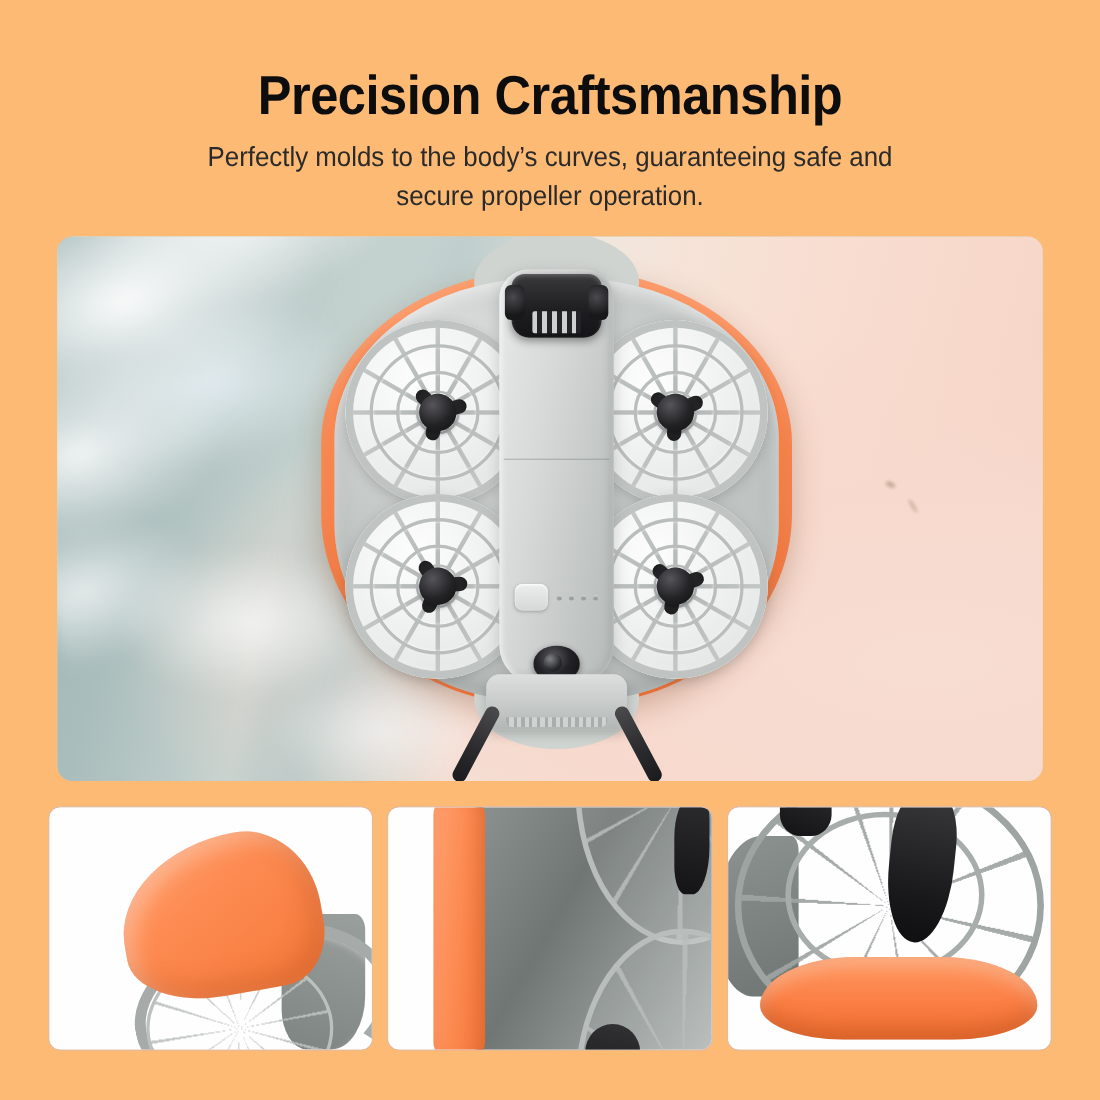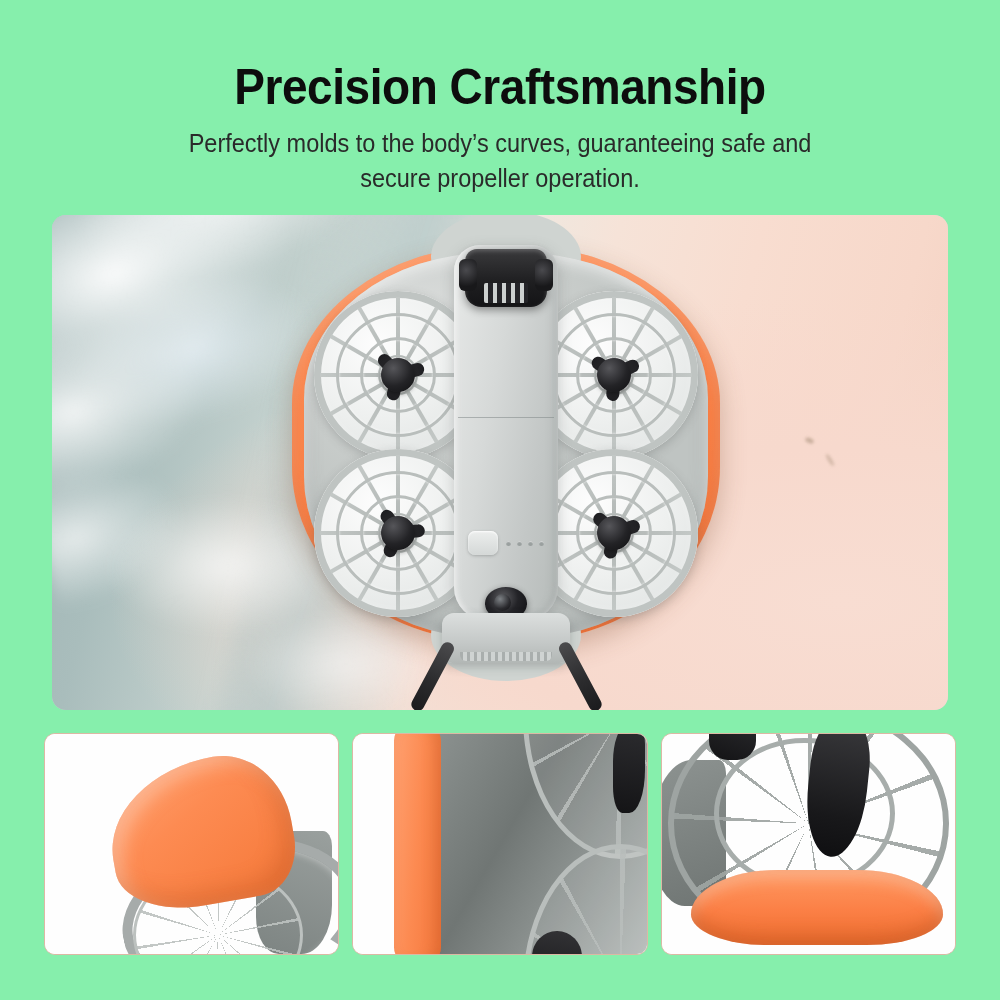--- a/index.html
+++ b/index.html
@@ -11,21 +11,21 @@
     width: 1000px;
     height: 1000px;
     background: #f4f4f4;
     font-family: "Liberation Sans", "DejaVu Sans", sans-serif;
     overflow: hidden;
   }
   .page {
     position: relative;
     width: 1000px;
     height: 1000px;
-    background: #86efac;
+    background: #fdba74;
   }
 
   
   .header {
     position: absolute;
     left: 0;
     top: 0;
     width: 1000px;
     height: 205px;
     text-align: center;

